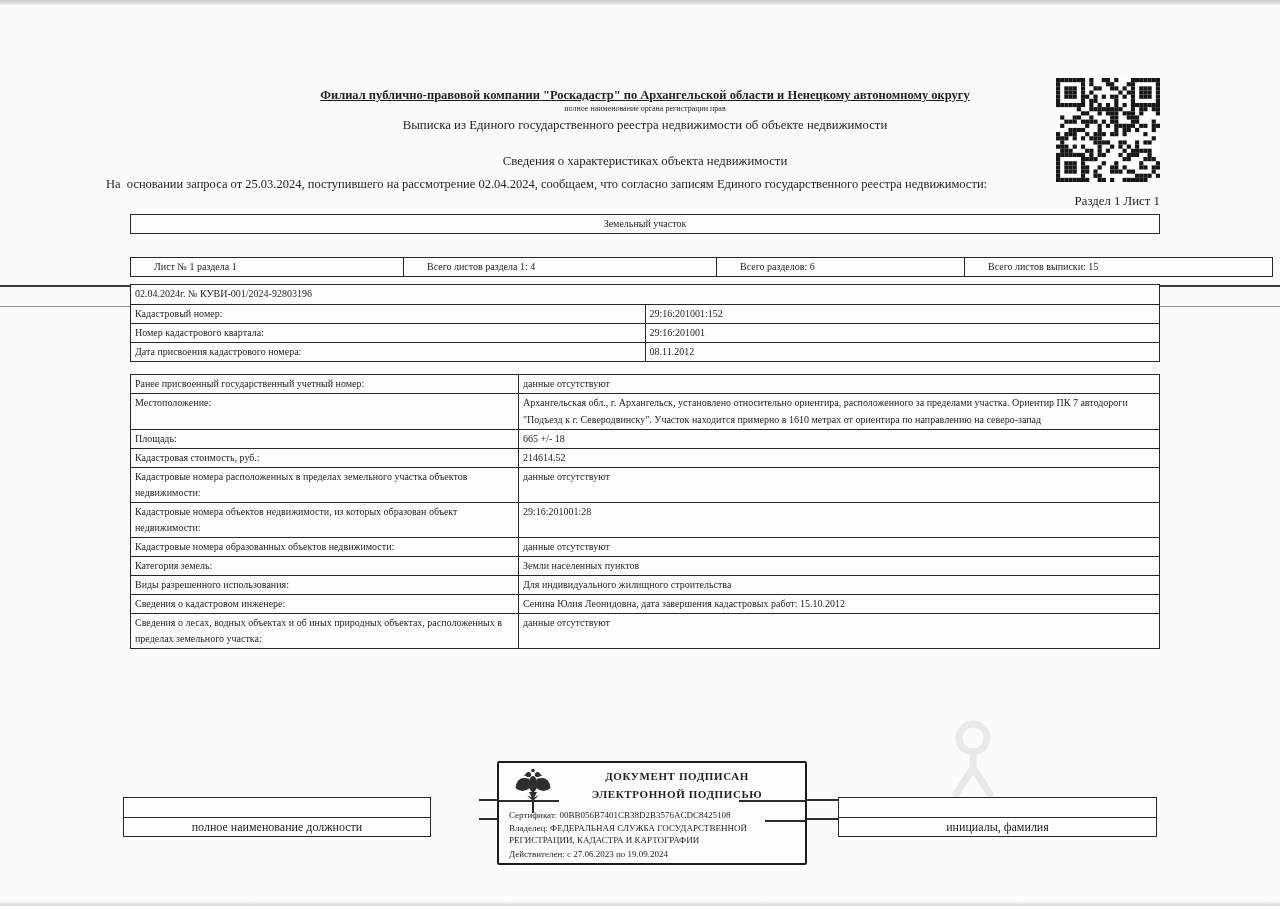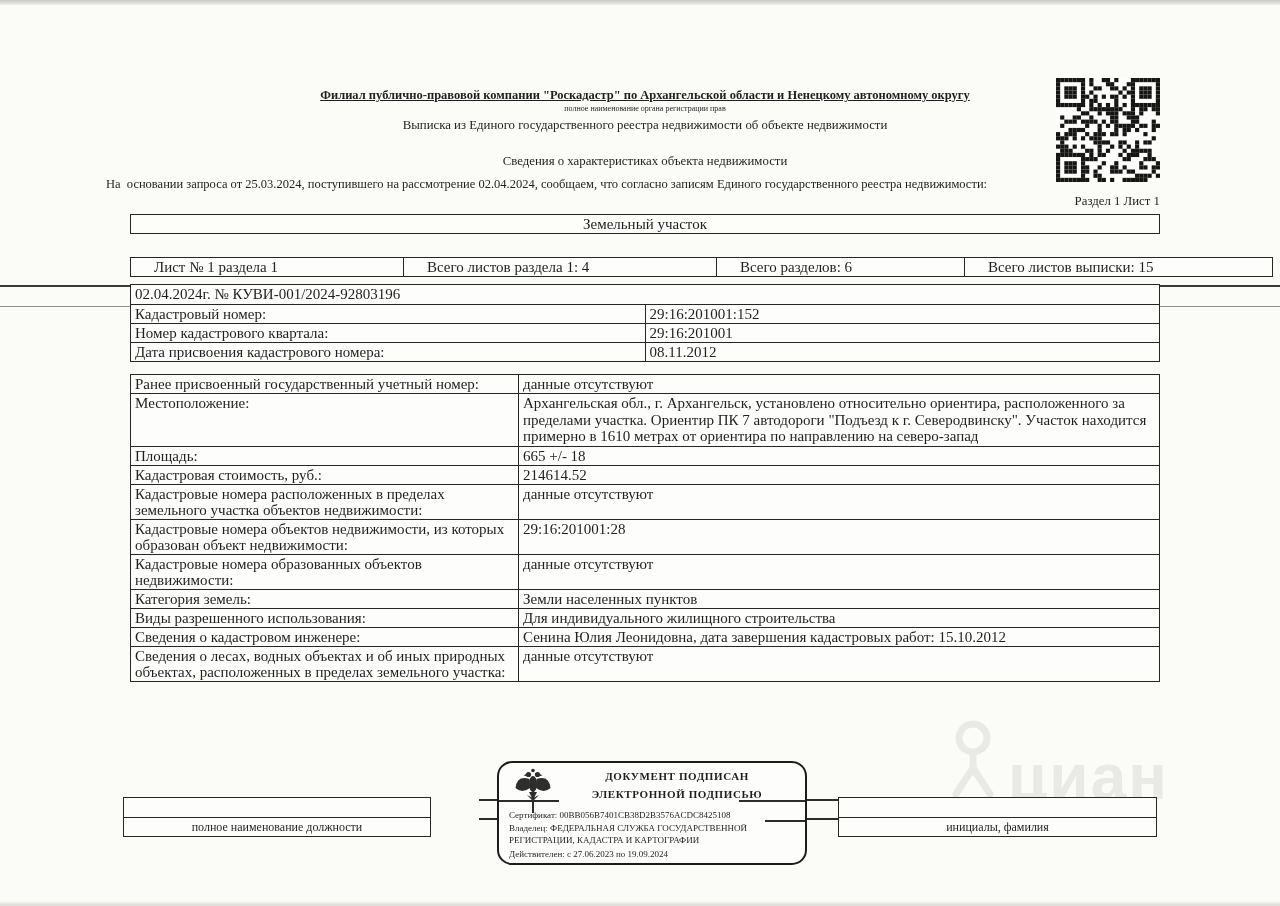--- a/index.html
+++ b/index.html
@@ -19,21 +19,21 @@
 
   .hdr{position:absolute;left:130px;width:1030px;text-align:center;}
   .org-name{top:88px;font-weight:bold;font-size:12.5px;text-decoration:underline;}
   .org-caption{top:104px;font-size:8px;}
   .doc-title{top:118px;font-size:12.8px;}
   .subtitle{top:154px;font-size:12.8px;}
   .request-line{position:absolute;left:106px;top:177px;width:1058px;font-size:12.5px;white-space:pre-wrap;}
   .section-label{position:absolute;left:130px;top:194px;width:1030px;text-align:right;font-size:12.8px;}
 
   table{border-collapse:collapse;background:#fdfdfb;}
-  td{border:1.5px solid #262624;font-size:15px;line-height:16px;padding:1px 4px;vertical-align:top;}
+  td{border:1.5px solid #262624;font-size:10px;line-height:16px;padding:1px 4px;vertical-align:top;}
   .tbl{position:absolute;left:130px;z-index:2;}
   .tbl table{width:1030px;table-layout:fixed;}
 
   .object-table{top:214px;}
   .object-table td{text-align:center;height:16px;}
   .sheet-table{top:257px;}
   .sheet-table td{text-align:left;height:16px;padding-left:23px;}
   .reg-table{top:284px;}
   .details-table{top:374px;}
   .col-label{width:379px;}
@@ -45,21 +45,21 @@
   .sigbox td{text-align:center;font-size:12px;}
   .sigbox .blank{height:17px;}
   .sigbox-left{left:123px;}  .sigbox-left table{width:308px;}
   .sigbox-right{left:838px;} .sigbox-right table{width:319px;}
   .sigline{position:absolute;height:1.5px;background:#2c2c2a;z-index:1;}
   .sigline-a{left:479px;top:799px;width:359px;}
   .sigline-b{left:479px;top:818px;width:359px;}
 
   
   .stamp{position:absolute;left:497px;top:761px;width:306px;height:100px;
-    border:2px solid #1c1c1a;border-radius:15px;background:#fdfdfb;z-index:3;}
+    border:2px solid #1c1c1a;border-radius:2px;background:#fdfdfb;z-index:3;}
   .stamp .frag{position:absolute;height:1.5px;background:#2c2c2a;}
   .frag-a1{left:0;top:37px;width:60px;}
   .frag-a2{left:240px;top:37px;width:66px;}
   .frag-b1{left:266px;top:57px;width:40px;}
   .eagle-wrap{position:absolute;left:14px;top:4px;width:40px;height:36px;}
   .eagle-stem{position:absolute;left:33px;top:28px;width:1.5px;height:22px;background:#2c2c2a;}
   .stamp-title{position:absolute;left:58px;width:240px;text-align:center;font-weight:bold;
     font-size:11px;letter-spacing:.6px;font-family:"Liberation Serif",serif;}
   .stamp-t1{top:7px;} .stamp-t2{top:25px;}
   .stamp-small{position:absolute;left:10px;width:286px;font-size:9px;line-height:11.5px;
@@ -91,21 +91,20 @@
     <span>
       <svg width="70" height="86" viewBox="0 0 70 86">
         <g fill="none" stroke="#e9e9e5" stroke-width="7" stroke-linecap="round">
           <circle cx="35" cy="22" r="14"></circle>
           <path d="M35 40 L35 56"></path>
           <path d="M35 52 L18 78"></path>
           <path d="M35 52 L52 78"></path>
         </g>
       </svg>
     </span>
-    <span class="wm-text">циан</span>
   </div>
 
   <div class="qr" id="qr"><svg width="104" height="104" viewBox="0 0 104 104">
         <rect width="104" height="104" fill="#fdfdfb"></rect>
         <rect x="0.00" y="0.00" width="4.16" height="4.16" fill="#161614"></rect>
         <rect x="4.16" y="0.00" width="4.16" height="4.16" fill="#161614"></rect>
         <rect x="8.32" y="0.00" width="4.16" height="4.16" fill="#161614"></rect>
         <rect x="12.48" y="0.00" width="4.16" height="4.16" fill="#161614"></rect>
         <rect x="16.64" y="0.00" width="4.16" height="4.16" fill="#161614"></rect>
         <rect x="20.80" y="0.00" width="4.16" height="4.16" fill="#161614"></rect>

